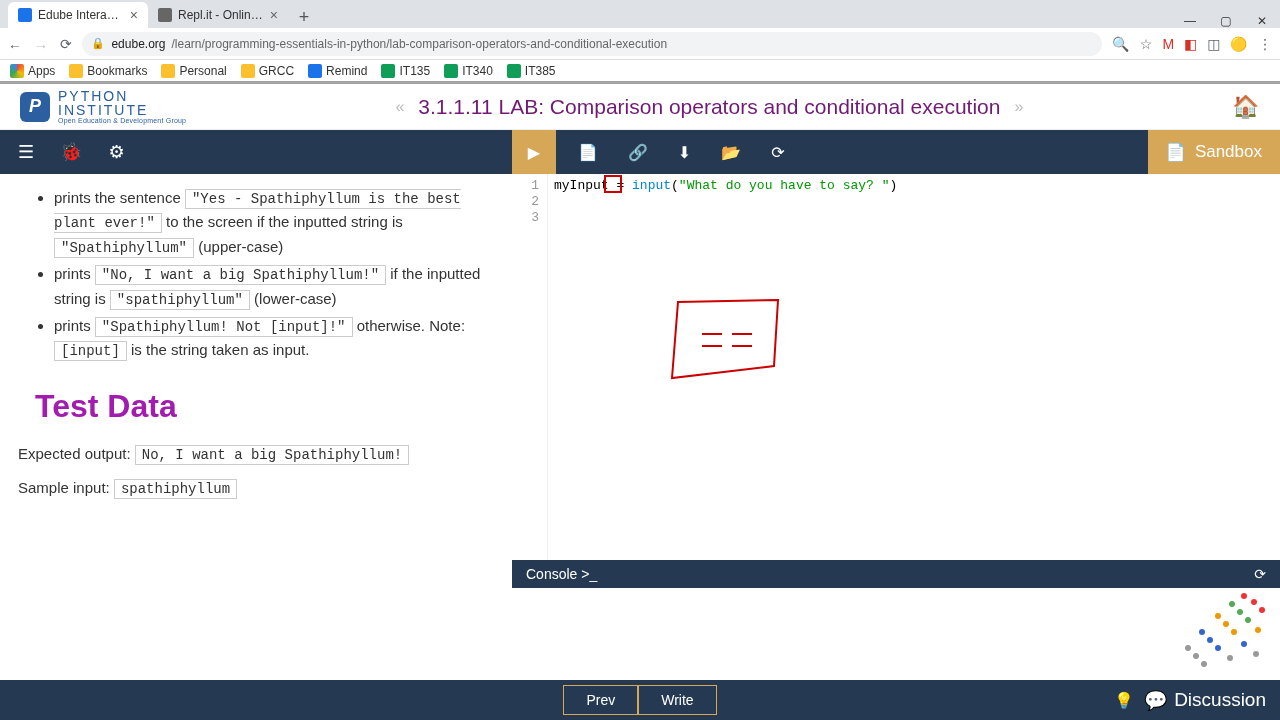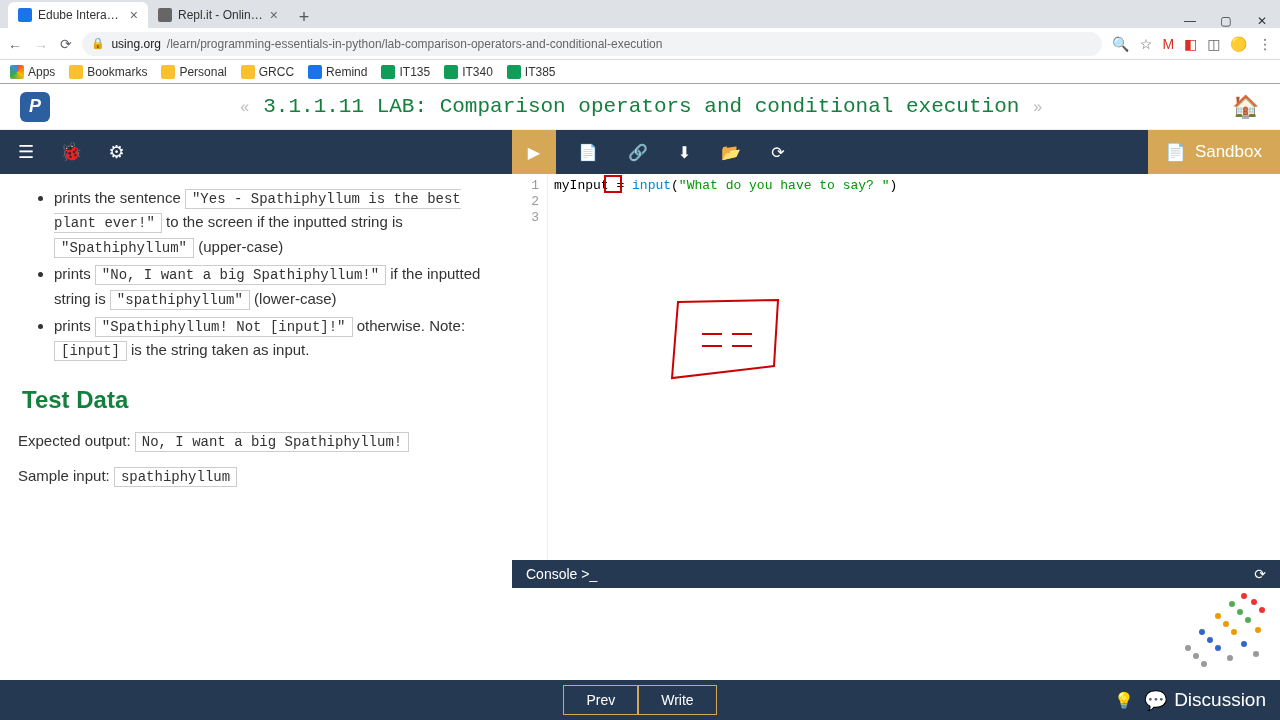--- a/index.html
+++ b/index.html
@@ -19,52 +19,52 @@
 
 .addr-bar { display: flex; align-items: center; gap: 10px; height: 32px; background: #fff; padding: 0 8px; border-bottom: 1px solid #ddd; }
 .nav-icons { display: flex; gap: 12px; color: #5f6368; }
 .nav-icons span { cursor: pointer; font-size: 14px; }
 .url-box { flex: 1; display: flex; align-items: center; gap: 6px; background: #f1f3f4; border-radius: 13px; height: 24px; padding: 0 10px; font-size: 12px; color: #666; }
 .url-box .lock { font-size: 11px; }
 .url-box .url-host { color: #202124; }
 .toolbar-icons { display: flex; gap: 10px; align-items: center; color: #5f6368; }
 .toolbar-icons span { cursor: pointer; font-size: 14px; }
 
-.bookmarks-bar { display: flex; align-items: center; gap: 14px; height: 24px; background: #fff; padding: 0 10px; font-size: 12px; color: #333; border-bottom: 1px solid #a3a3a3; }
+.bookmarks-bar { display: flex; align-items: center; gap: 14px; height: 24px; background: #fff; padding: 0 10px; font-size: 12px; color: #333; border-bottom: 3px solid #a3a3a3; }
 .bookmarks-bar .bk-item { display: flex; align-items: center; gap: 4px; cursor: pointer; }
 .bk-ico { width: 14px; height: 14px; border-radius: 2px; display: inline-block; }
 
 
 .page { background: #fff; height: calc(720px - 28px - 32px - 24px); display: flex; flex-direction: column; }
 
 .page-header { display: flex; align-items: center; height: 46px; padding: 0 20px; border-bottom: 1px solid #eee; }
 .logo { display: flex; align-items: center; gap: 8px; }
 .logo-box { width: 30px; height: 30px; background: #2c5fa0; border-radius: 6px; color: #fff; display: flex; align-items: center; justify-content: center; font-style: italic; font-weight: bold; font-size: 18px; }
 .logo-text { font-size: 14px; letter-spacing: 2px; color: #2c5fa0; line-height: 1; }
 .logo-sub { font-size: 7px; color: #2c5fa0; letter-spacing: 0.2px; }
 .lesson-title-wrap { flex: 1; display: flex; align-items: center; justify-content: center; gap: 14px; }
-.lesson-title { font-size: 21px; color: #15803d; font-family: Liberation Mono, monospace; }
+.lesson-title { font-size: 21px; color: #701a75; }
 .chev { color: #bbb; font-size: 16px; cursor: pointer; }
 .home-icon { color: #666; font-size: 22px; cursor: pointer; }
 
 .toolbar-row { display: flex; height: 44px; }
 .tb-left { width: 512px; background: #253a52; display: flex; align-items: center; gap: 26px; padding: 0 18px; color: #fff; font-size: 18px; }
 .tb-left span { cursor: pointer; }
 .tb-right { flex: 1; background: #253a52; display: flex; align-items: center; }
 .run-btn { width: 44px; height: 44px; background: #d6a756; display: flex; align-items: center; justify-content: center; color: #fff; font-size: 16px; cursor: pointer; }
 .tb-icons { display: flex; gap: 30px; padding: 0 22px; color: #fff; font-size: 16px; }
 .tb-icons span { cursor: pointer; }
 .sandbox-btn { margin-left: auto; height: 44px; background: #d6a756; color: #fff; display: flex; align-items: center; gap: 8px; padding: 0 18px; font-size: 17px; cursor: pointer; }
 
 .main-split { display: flex; flex: 1; overflow: hidden; }
 .left-pane { width: 512px; padding: 6px 18px; overflow-y: auto; color: #333; font-size: 15px; line-height: 1.6; position: relative; }
 .left-pane p { margin: 10px 0; }
 .left-pane ul { margin: 6px 0 6px 36px; }
 .left-pane li { margin: 3px 0; }
-.left-pane h2 { font-size: 24px; margin: 18px 0 8px 4px; color: #15803d; }
+.left-pane h2 { font-size: 32px; margin: 18px 0 8px 17px; color: #a21caf; }
 .left-pane code { font-family: "Courier New", monospace; background: #fff; border: 1px solid #ccc; padding: 1px 6px; font-size: 14px; }
 .left-pane::-webkit-scrollbar { width: 10px; }
 .left-pane::-webkit-scrollbar-thumb { background: #ccc; border-radius: 5px; }
 
 .right-pane { flex: 1; display: flex; flex-direction: column; background: #fff; }
 .editor { flex: 1; display: flex; font-family: "Courier New", monospace; font-size: 13px; position: relative; }
 .gutter { width: 36px; text-align: right; padding: 4px 8px 4px 4px; color: #999; background: #fff; border-right: 1px solid #eee; user-select: none; }
 .gutter div { height: 16px; line-height: 16px; }
 .code-area { flex: 1; padding: 4px 6px; position: relative; }
 .code-line { height: 16px; line-height: 16px; white-space: pre; }
@@ -110,21 +110,21 @@
   </div>
 
   <div class="addr-bar">
     <div class="nav-icons">
       <span>←</span>
       <span style="opacity:.4">→</span>
       <span>⟳</span>
     </div>
     <div class="url-box">
       <span class="lock">🔒</span>
-      <span class="url-host">using.org</span>
+      <span class="url-host">edube.org</span>
         <span>/learn/programming-essentials-in-python/lab-comparison-operators-and-conditional-execution</span>
     </div>
     <div class="toolbar-icons">
       <span>🔍</span>
       <span>☆</span>
       <span style="color:#d93025">M</span>
       <span style="color:#d93025">◧</span>
       <span>◫</span>
       <span>🟡</span>
       <span>⋮</span>
@@ -164,20 +164,25 @@
         <span class="bk-ico" style="background:#0f9d58"></span>
         <span>IT385</span>
       </span>
   </div>
 </div>
 
 <div class="page">
   <div class="page-header">
     <div class="logo">
       <div class="logo-box">P</div>
+      <div>
+        <div class="logo-text">PYTHON</div>
+        <div class="logo-text">INSTITUTE</div>
+        <div class="logo-sub">Open Education &amp; Development Group</div>
+      </div>
     </div>
     <div class="lesson-title-wrap">
       <span class="chev">«</span>
       <span class="lesson-title">3.1.1.11 LAB: Comparison operators and conditional execution</span>
       <span class="chev">»</span>
     </div>
     <span class="home-icon">🏠</span>
   </div>
 
   <div class="toolbar-row">

